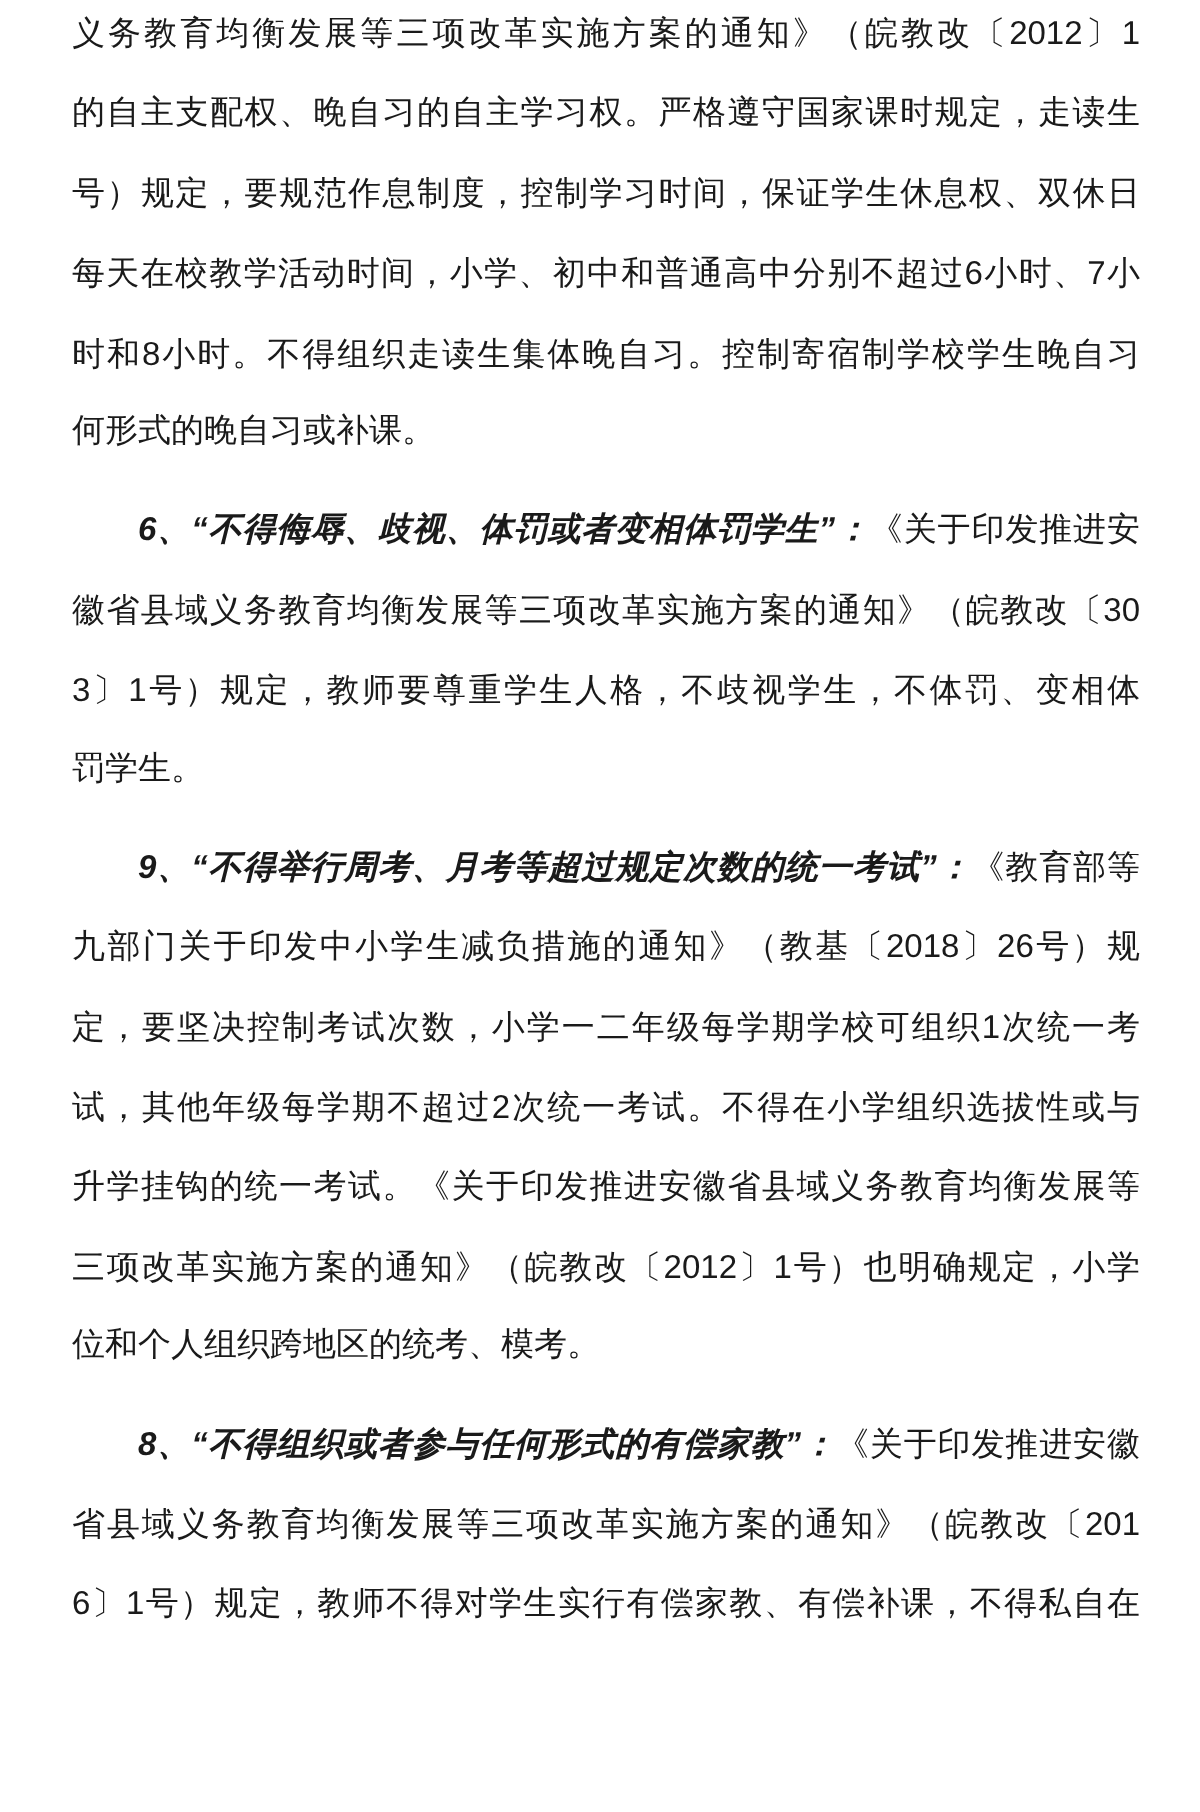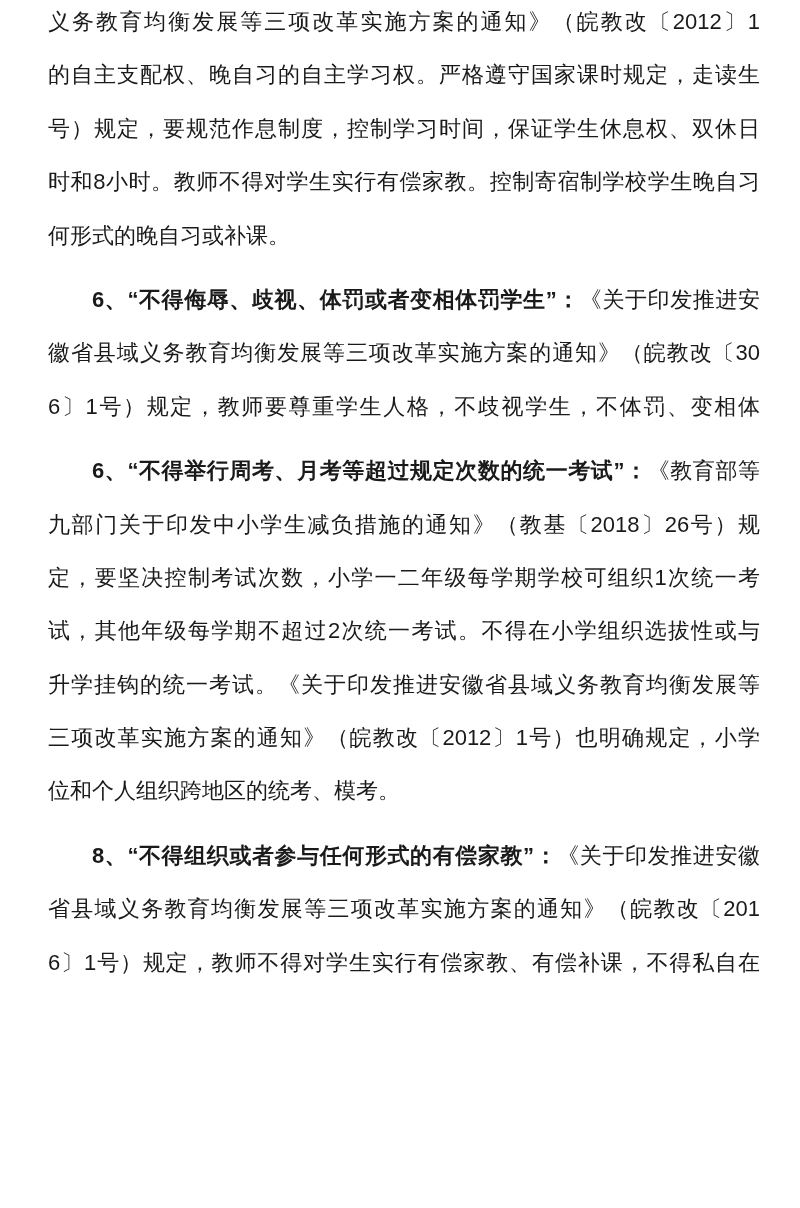--- a/index.html
+++ b/index.html
@@ -29,50 +29,54 @@
   }
   .line {
     height: 53.4px;
     white-space: nowrap;
     text-align: justify;
     text-align-last: justify;
   }
   .line.last {
     text-align: right;
     text-align-last: left;
+    font-family: Liberation Mono, monospace;
   }
   .line.indent {
     text-indent: 44px;
   }
   .head {
     font-weight: bold;
+    font-style: italic;
   }
 </style>
 </head>
 <body>
 
 <div class="page">
   <div class="doc">
 
     <div class="para">
       <div class="line">义务教育均衡发展等三项改革实施方案的通知》（皖教改〔2012〕1</div>
       <div class="line">的自主支配权、晚自习的自主学习权。严格遵守国家课时规定，走读生</div>
       <div class="line">号）规定，要规范作息制度，控制学习时间，保证学生休息权、双休日</div>
-      <div class="line">时和8小时。教师不得对学生实行有偿家教。控制寄宿制学校学生晚自习</div>
+      <div class="line">每天在校教学活动时间，小学、初中和普通高中分别不超过6小时、7小</div>
+      <div class="line">时和8小时。不得组织走读生集体晚自习。控制寄宿制学校学生晚自习</div>
       <div class="line last">何形式的晚自习或补课。</div>
     </div>
 
     <div class="para">
       <div class="line indent"><span class="head">6、“不得侮辱、歧视、体罚或者变相体罚学生”：</span><span>《关于印发推进安</span></div>
       <div class="line">徽省县域义务教育均衡发展等三项改革实施方案的通知》（皖教改〔30</div>
-      <div class="line">6〕1号）规定，教师要尊重学生人格，不歧视学生，不体罚、变相体</div>
+      <div class="line">3〕1号）规定，教师要尊重学生人格，不歧视学生，不体罚、变相体</div>
+      <div class="line last">罚学生。</div>
     </div>
 
     <div class="para">
-      <div class="line indent"><span class="head">6、“不得举行周考、月考等超过规定次数的统一考试”：</span><span>《教育部等</span></div>
+      <div class="line indent"><span class="head">9、“不得举行周考、月考等超过规定次数的统一考试”：</span><span>《教育部等</span></div>
       <div class="line">九部门关于印发中小学生减负措施的通知》（教基〔2018〕26号）规</div>
       <div class="line">定，要坚决控制考试次数，小学一二年级每学期学校可组织1次统一考</div>
       <div class="line">试，其他年级每学期不超过2次统一考试。不得在小学组织选拔性或与</div>
       <div class="line">升学挂钩的统一考试。《关于印发推进安徽省县域义务教育均衡发展等</div>
       <div class="line">三项改革实施方案的通知》（皖教改〔2012〕1号）也明确规定，小学</div>
       <div class="line last">位和个人组织跨地区的统考、模考。</div>
     </div>
 
     <div class="para">
       <div class="line indent"><span class="head">8、“不得组织或者参与任何形式的有偿家教”：</span><span>《关于印发推进安徽</span></div>

